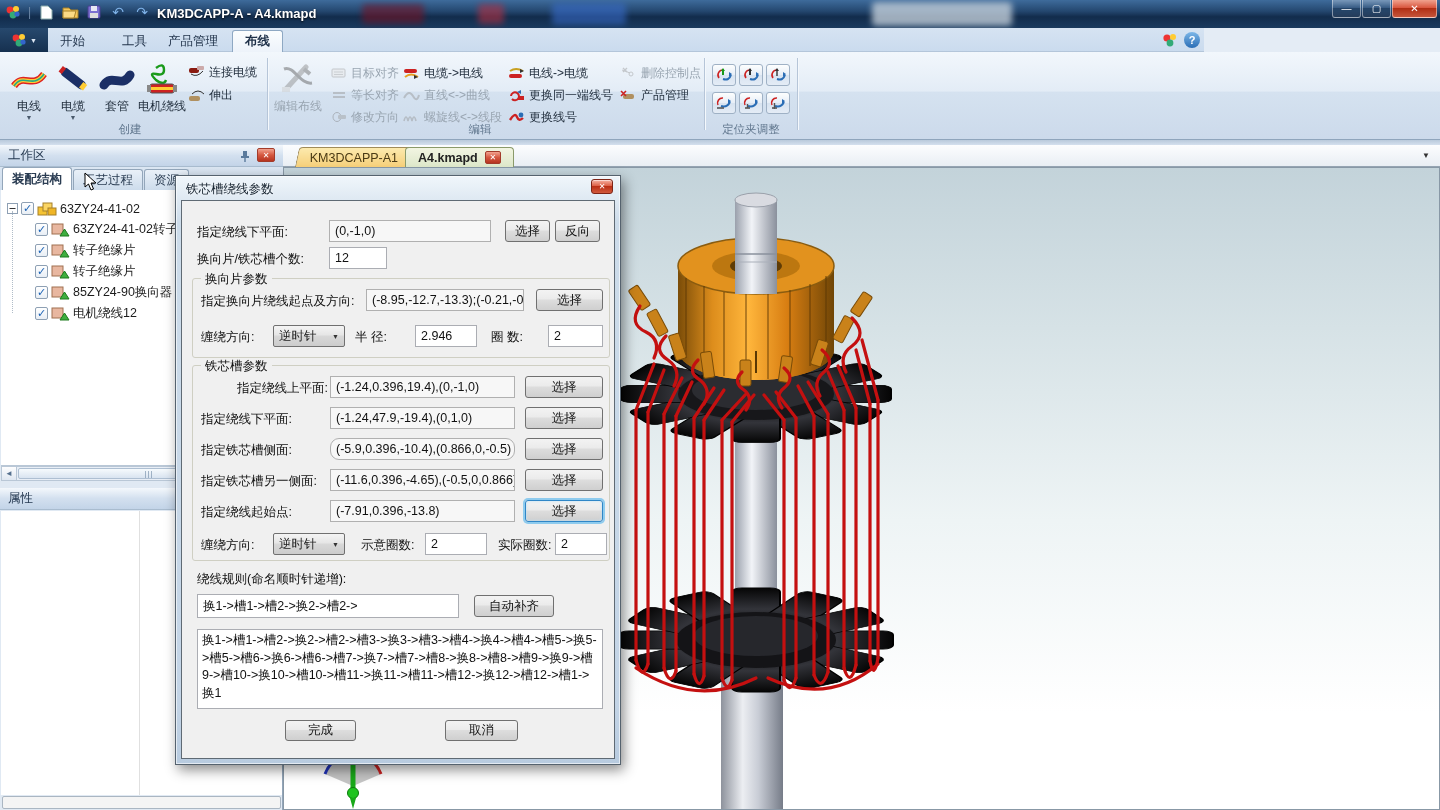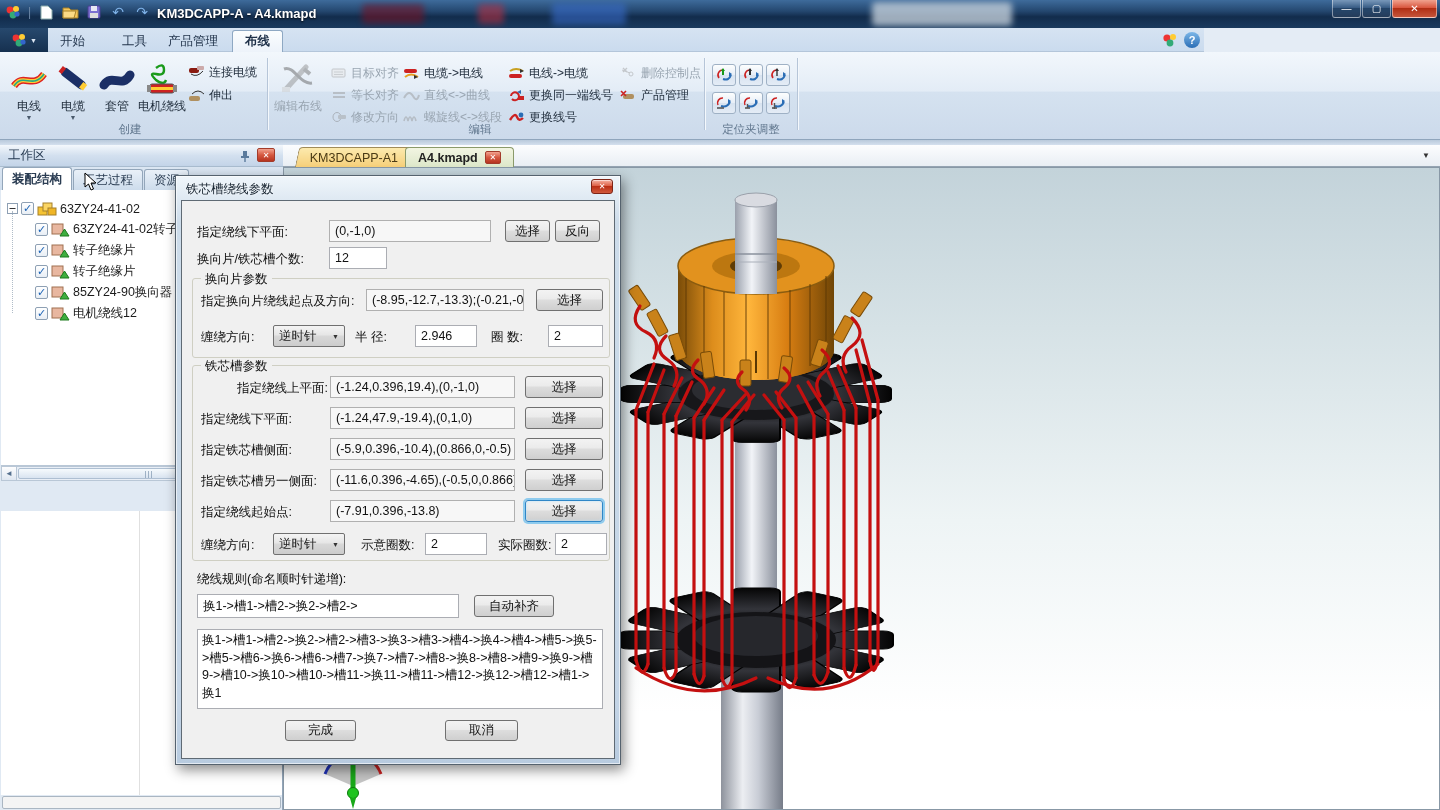--- a/index.html
+++ b/index.html
@@ -497,20 +497,23 @@
       <span>电机绕线12</span>
     </div>
     <div style="position:absolute;left:11px;top:21px;width:1px;height:102px;border-left:1px dotted #b0bcc8;"></div>
   </div>
 
   <div class="hscroll">
     <div class="harr">◄</div>
     <div class="hthumb">|||</div>
   </div>
 
+  <div class="panelhdr" style="top:343px;">
+    <span>属性</span>
+  </div>
   <div class="propgrid">
     <div class="propdivider"></div>
   </div>
   <div class="bottomstrip"></div>
 </div>
 
 <div class="abs docarea">
   <div class="doctabbar">
     <div class="doctab t1" style="left:14px;">
         <span>KM3DCAPP-A1</span>
@@ -738,21 +741,21 @@
 
       <div class="lbl" style="left:8px;top:14px;margin-left:36px;">指定绕线上平面:</div>
       <div class="field" style="left:137px;top:10px;width:185px;">(-1.24,0.396,19.4),(0,-1,0)</div>
       <div class="wbtn" style="left:332px;top:10px;width:78px;">选择</div>
 
       <div class="lbl" style="left:8px;top:45px;">指定绕线下平面:</div>
       <div class="field" style="left:137px;top:41px;width:185px;">(-1.24,47.9,-19.4),(0,1,0)</div>
       <div class="wbtn" style="left:332px;top:41px;width:78px;">选择</div>
 
       <div class="lbl" style="left:8px;top:76px;">指定铁芯槽侧面:</div>
-      <div class="field" style="left:137px;top:72px;width:185px;">(-5.9,0.396,-10.4),(0.866,0,-0.5)</div>
+      <div class="field" style="left:137px;top:72px;width:185px;border-radius:9px;">(-5.9,0.396,-10.4),(0.866,0,-0.5)</div>
       <div class="wbtn" style="left:332px;top:72px;width:78px;">选择</div>
 
       <div class="lbl" style="left:8px;top:107px;">指定铁芯槽另一侧面:</div>
       <div class="field" style="left:137px;top:103px;width:185px;">(-11.6,0.396,-4.65),(-0.5,0,0.866)</div>
       <div class="wbtn" style="left:332px;top:103px;width:78px;">选择</div>
 
       <div class="lbl" style="left:8px;top:138px;">指定绕线起始点:</div>
       <div class="field" style="left:137px;top:134px;width:185px;">(-7.91,0.396,-13.8)</div>
       <div class="wbtn focused" style="left:332px;top:134px;width:78px;">选择</div>
 

